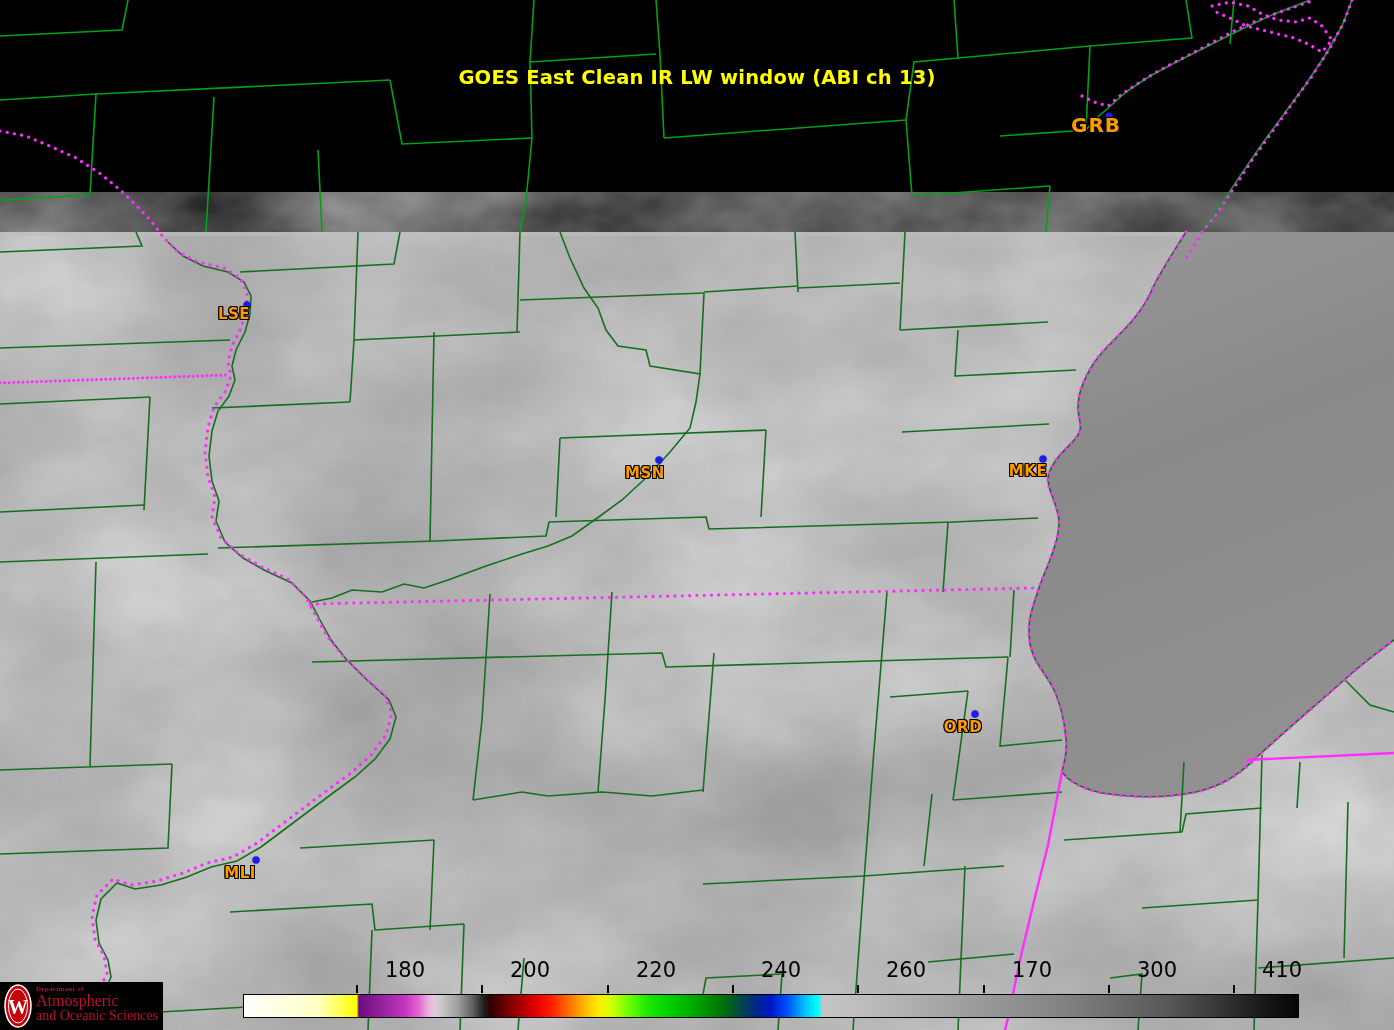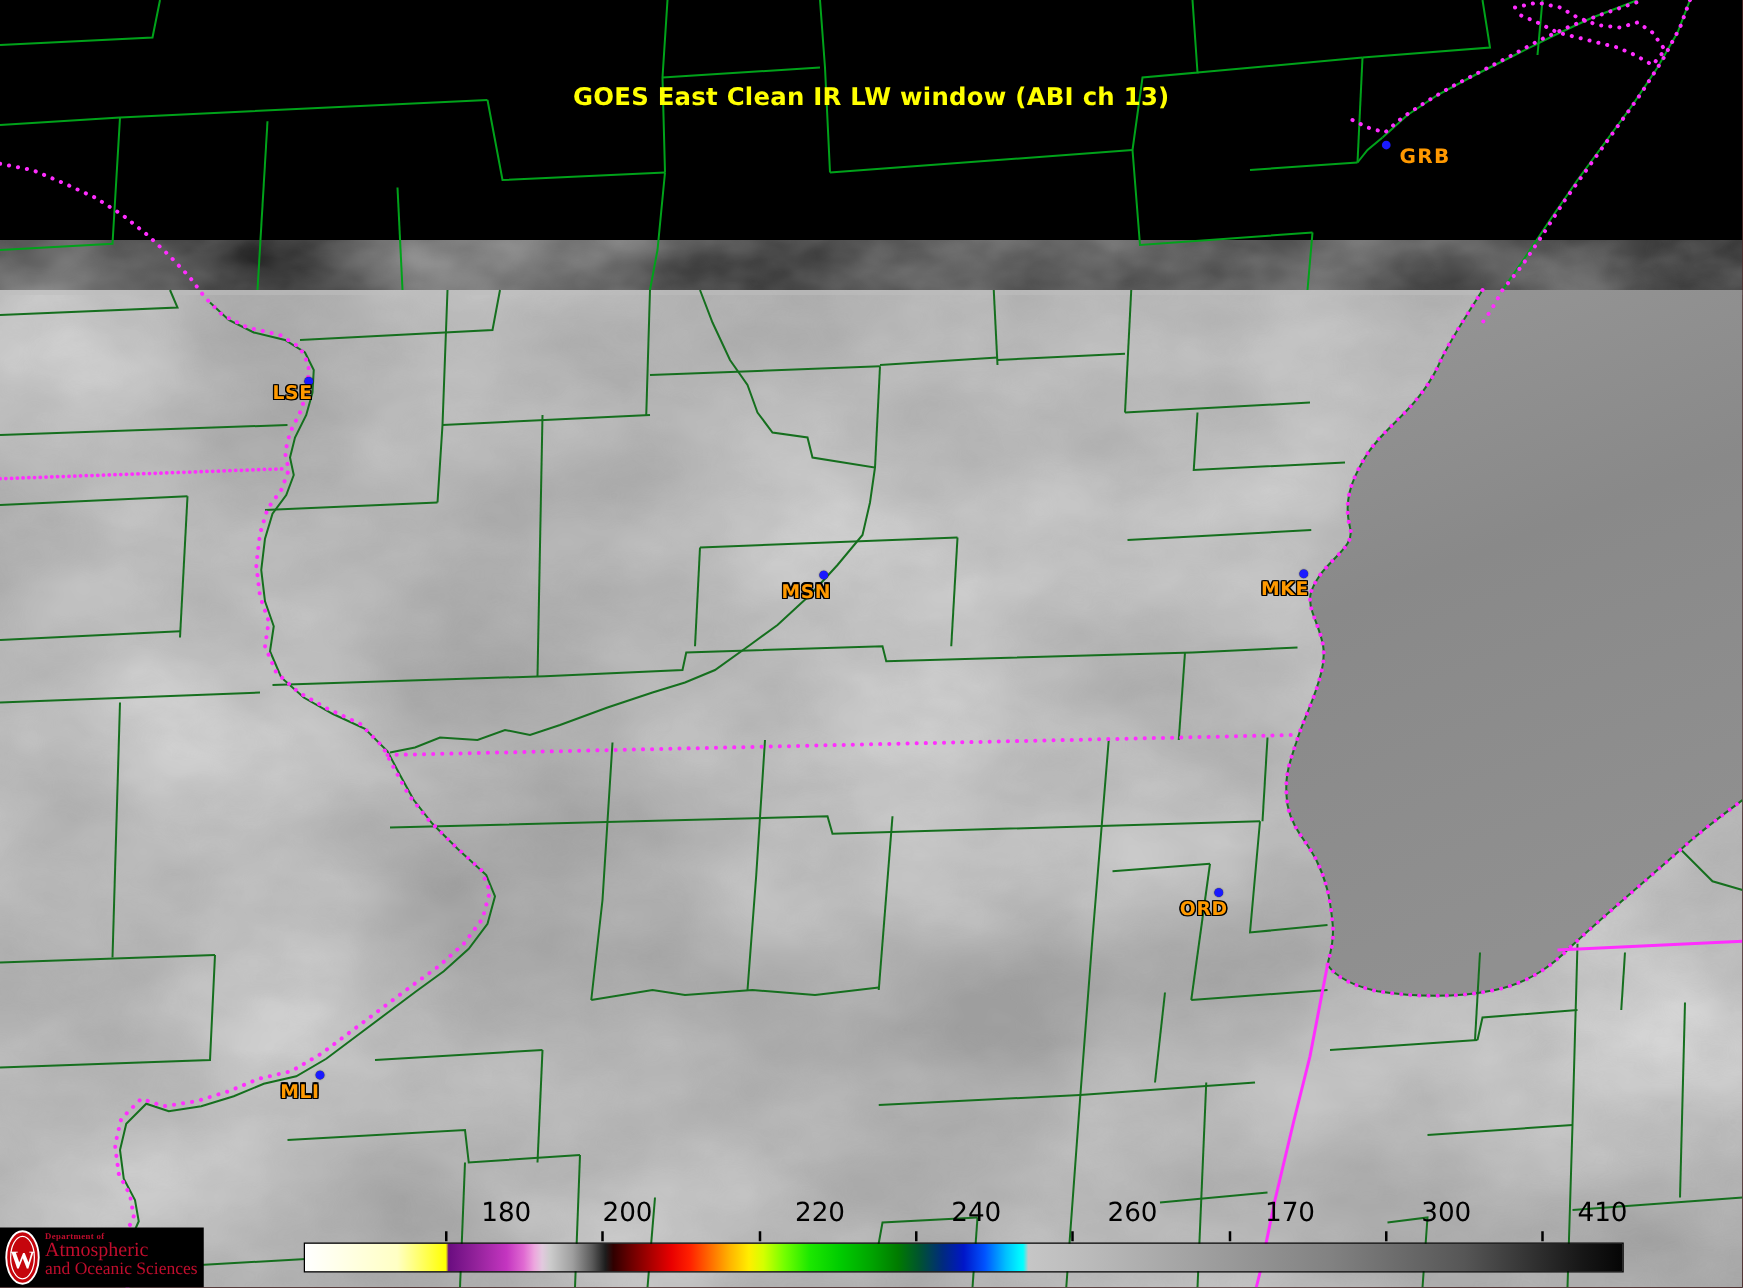--- a/index.html
+++ b/index.html
@@ -1,26 +1,26 @@
 <!DOCTYPE html>
 <html><head>
 <meta charset="utf-8">
 <style>
   html,body{margin:0;padding:0;background:#000;}
-  #frame{position:relative;width:1394px;height:1030px;overflow:hidden;background:#b91c1c;
+  #frame{position:relative;width:1394px;height:1030px;overflow:hidden;background:#1d4ed8;
          font-family:"DejaVu Sans",sans-serif;}
   svg.map{position:absolute;left:0;top:0;}
   .title{position:absolute;top:20px;left:0;width:100%;text-align:center;
          color:#ffff00;font-weight:bold;font-size:19.5px;line-height:23px;
          white-space:pre;letter-spacing:.2px;}
   .slbl{position:absolute;transform:translate(-50%,-50%);color:#ff9900;font-weight:bold;
         font-size:15px;letter-spacing:.5px;white-space:pre;
         text-shadow:-1px -1px 0 #000,1px -1px 0 #000,-1px 1px 0 #000,1px 1px 0 #000,
                     0 -1px 0 #000,0 1px 0 #000,-1px 0 0 #000,1px 0 0 #000;}
-  .slbl.big{font-size:16px;letter-spacing:1px;margin-left:44px;}
+  .slbl.big{font-size:20px;letter-spacing:1px;}
   .sdot{position:absolute;width:7px;height:7px;border-radius:50%;background:#1a1aff;
         transform:translate(-50%,-50%);box-shadow:0 0 1px #000;}
   .cb-label{position:absolute;top:958px;transform:translateX(-50%);color:#000;
             font-size:21px;line-height:24px;margin-left:48px;}
   .cb-tick{position:absolute;top:985px;width:2px;height:8px;background:#000;}
   .cb-bar{position:absolute;left:243px;top:994px;width:1054px;height:22px;
           border:1px solid #000;
           background:linear-gradient(to right,
             #ffffff 0%,#ffffc4 7%,#ffff30 9.8%,#ffff00 10.7%,
             #6a0d80 10.9%,#93229b 13%,#c435c0 15.3%,#e06ad2 16.6%,#eda6de 17.4%,#e2c9de 18%,
@@ -208,21 +208,21 @@
   <span class="slbl" style="left:1028px;top:471px">MKE</span>
 
   <span class="sdot" style="left:975px;top:714px"></span>
   <span class="slbl" style="left:963px;top:727px">ORD</span>
 
   <span class="sdot" style="left:256px;top:860px"></span>
   <span class="slbl" style="left:240px;top:873px">MLI</span>
 
   <div>
     <span class="cb-label" style="left:357px">180</span>
-    <span class="cb-label" style="left:454px">200</span>
+    <span class="cb-label" style="left:482px">200</span>
     <span class="cb-label" style="left:608px">220</span>
     <span class="cb-label" style="left:733px">240</span>
     <span class="cb-label" style="left:858px">260</span>
     <span class="cb-label" style="left:984px">170</span>
     <span class="cb-label" style="left:1109px">300</span>
     <span class="cb-label" style="left:1234px">410</span>
     <span class="cb-tick" style="left:356px"></span>
     <span class="cb-tick" style="left:481px"></span>
     <span class="cb-tick" style="left:607px"></span>
     <span class="cb-tick" style="left:732px"></span>

